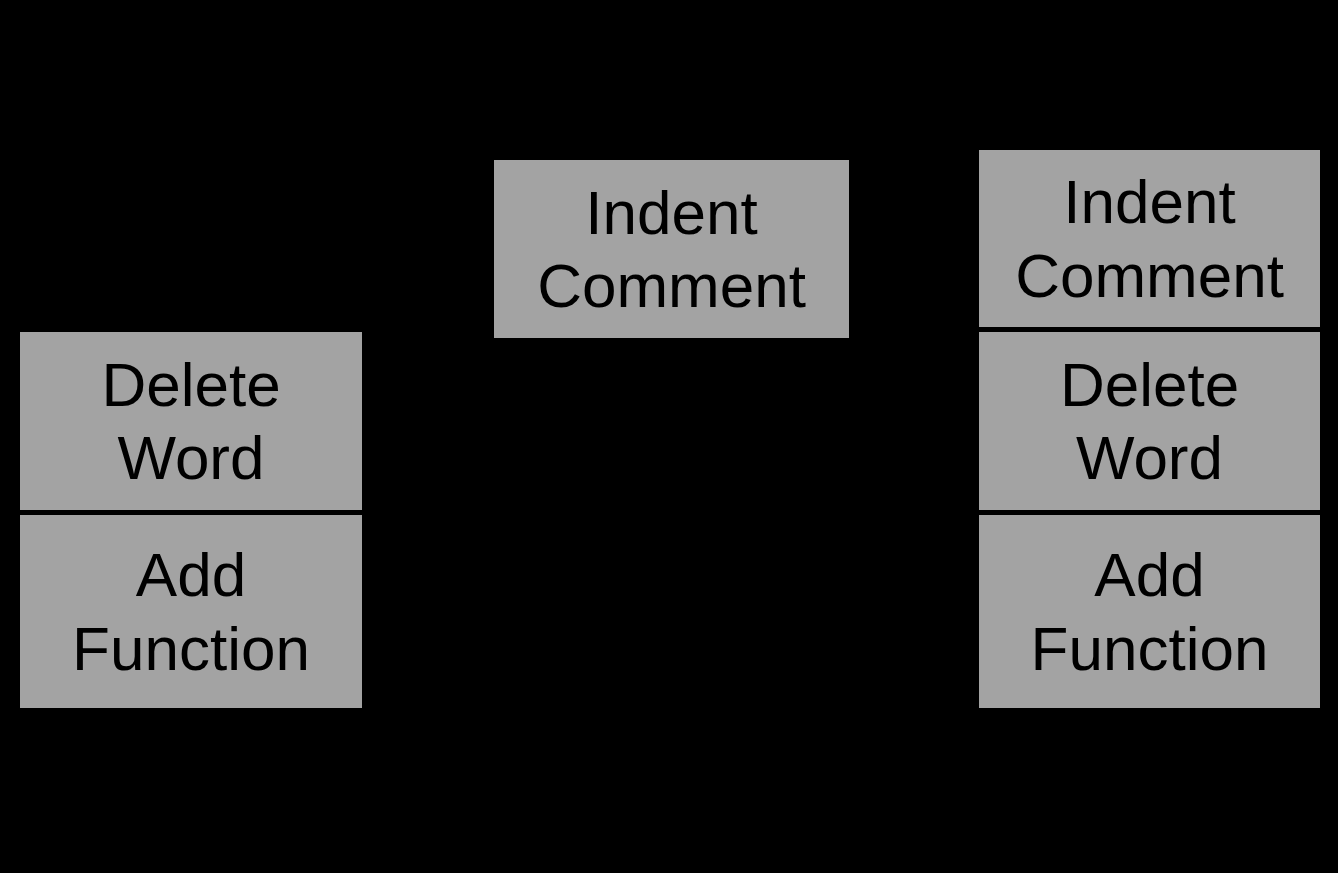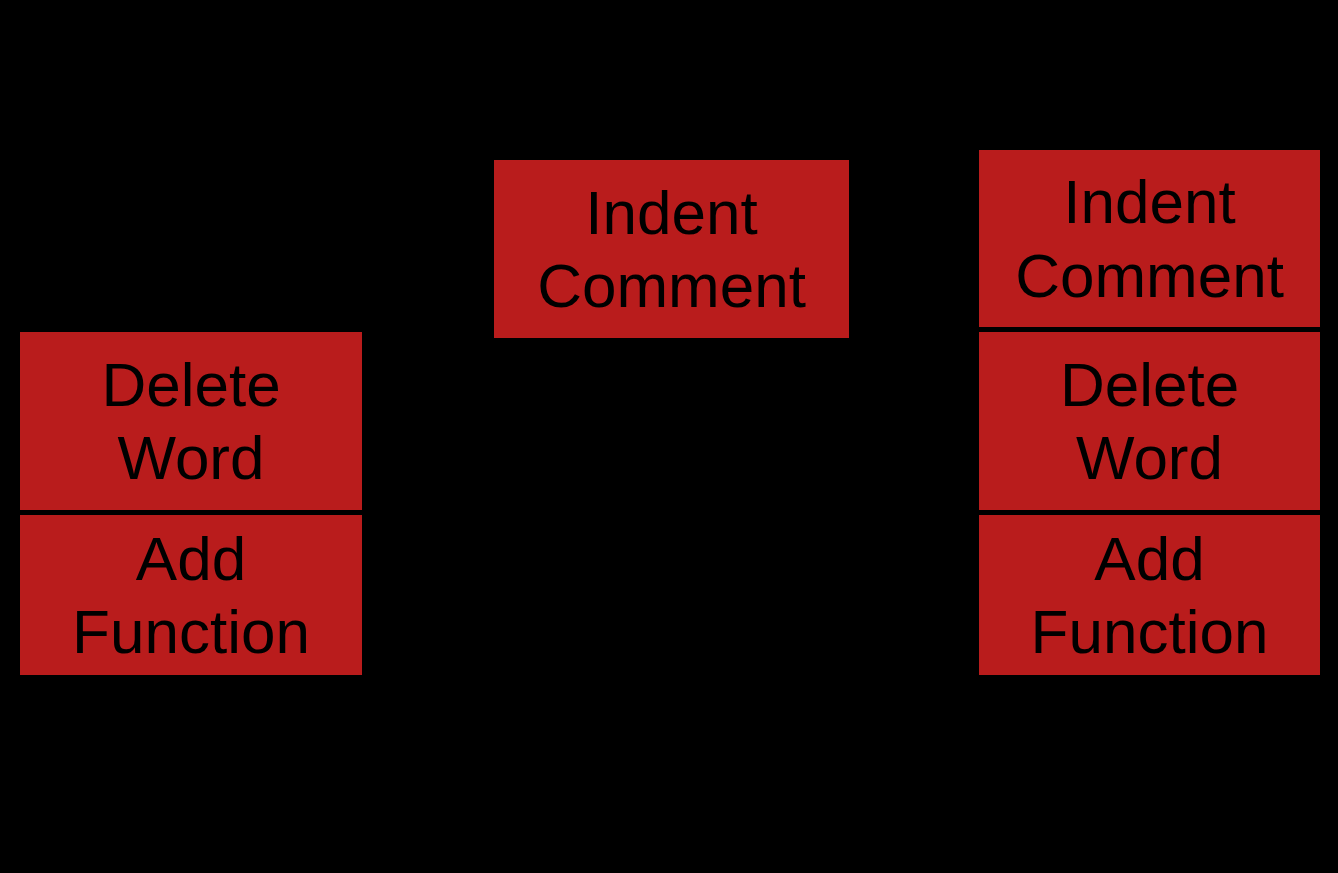--- a/index.html
+++ b/index.html
@@ -15,21 +15,21 @@
     background: #000000;
     overflow: hidden;
     font-family: "Liberation Sans", "DejaVu Sans", sans-serif;
   }
   .stack {
     position: absolute;
     display: flex;
     flex-direction: column;
   }
   .cell {
-    background: #b91c1c;
+    background: #a3a3a3;
     color: #000000;
     display: flex;
     align-items: center;
     justify-content: center;
     text-align: center;
     font-size: 62px;
     line-height: 1.18;
     letter-spacing: 0px;
     font-weight: 400;
     box-sizing: border-box;
@@ -42,21 +42,21 @@
     margin-top: 5px;
   }
 
   
   #stack-left   { left: 20px;  top: 332px; width: 342px; }
   #stack-middle { left: 494px; top: 160px; width: 355px; }
   #stack-right  { left: 979px; top: 150px; width: 341px; }
 
   .cell-h-178 { height: 178px; }
   .cell-h-177 { height: 177px; }
-  .cell-h-176 { height: 160px; }
+  .cell-h-176 { height: 193px; }
 </style>
 </head>
 <body>
 
 <div id="canvas">
 
   <div class="stack" id="stack-left">
     <div class="cell cell-h-178">Delete
 Word</div>
     <div class="cell cell-h-176">Add

